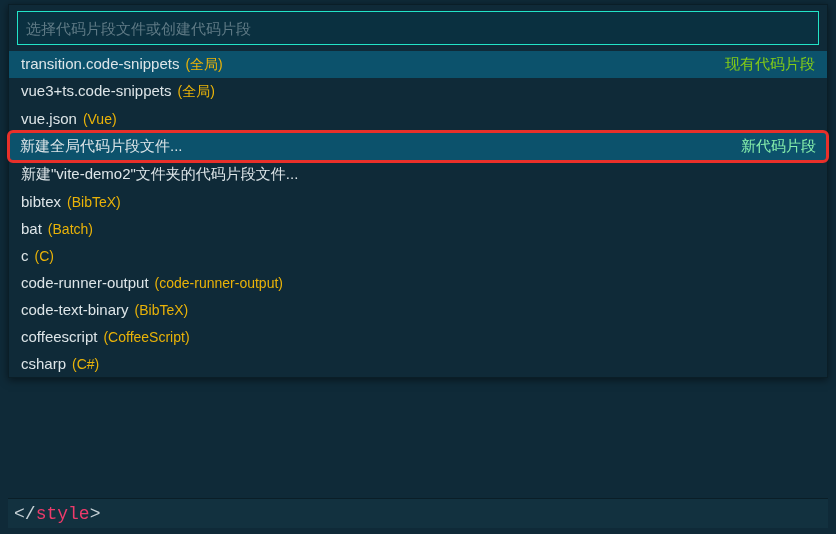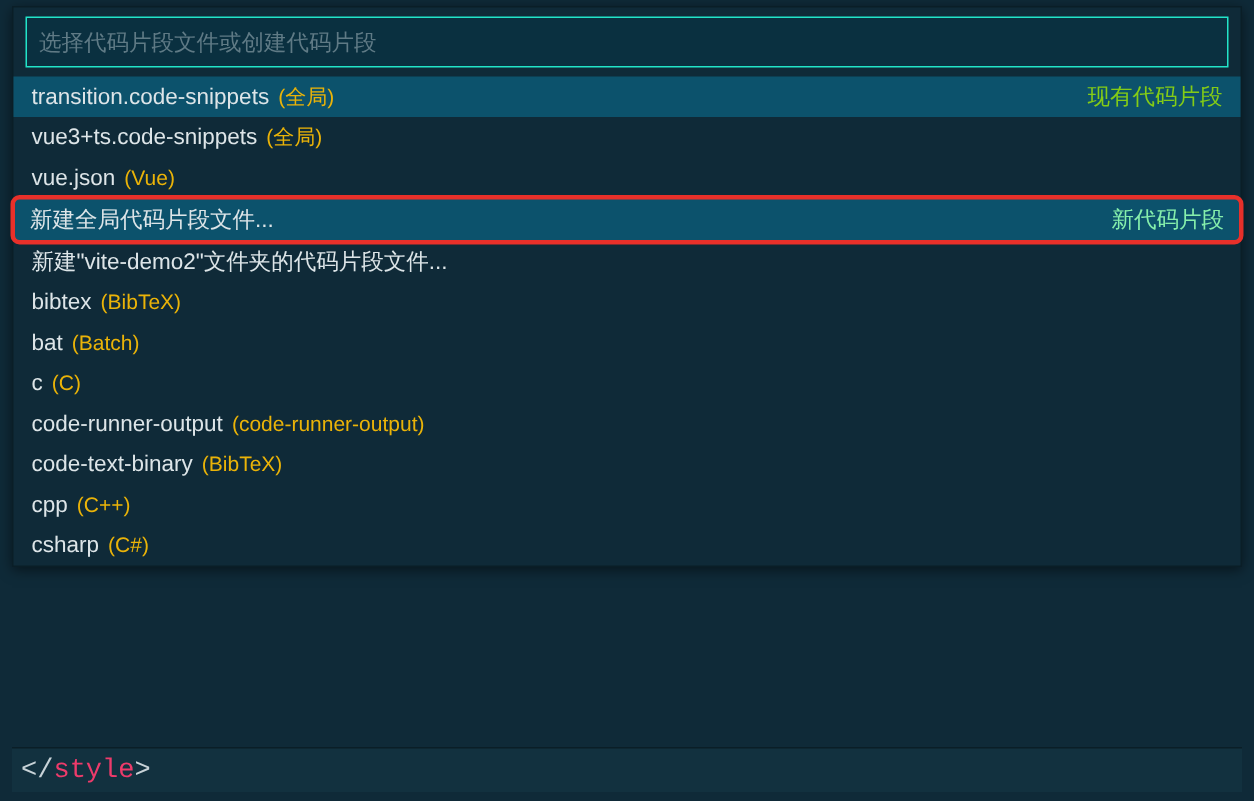--- a/index.html
+++ b/index.html
@@ -175,22 +175,22 @@
         </div>
       </div>
       <div class="list-item">
         <div class="item-left">
           <span class="item-label">code-text-binary</span>
           <span class="item-detail">(BibTeX)</span>
         </div>
       </div>
       <div class="list-item">
         <div class="item-left">
-          <span class="item-label">cpp</span>
-          <span class="item-detail">(C++)</span>
+          <span class="item-label">coffeescript</span>
+          <span class="item-detail">(CoffeeScript)</span>
         </div>
       </div>
       <div class="list-item">
         <div class="item-left">
           <span class="item-label">csharp</span>
           <span class="item-detail">(C#)</span>
         </div>
       </div>
     </div>
 </div>

